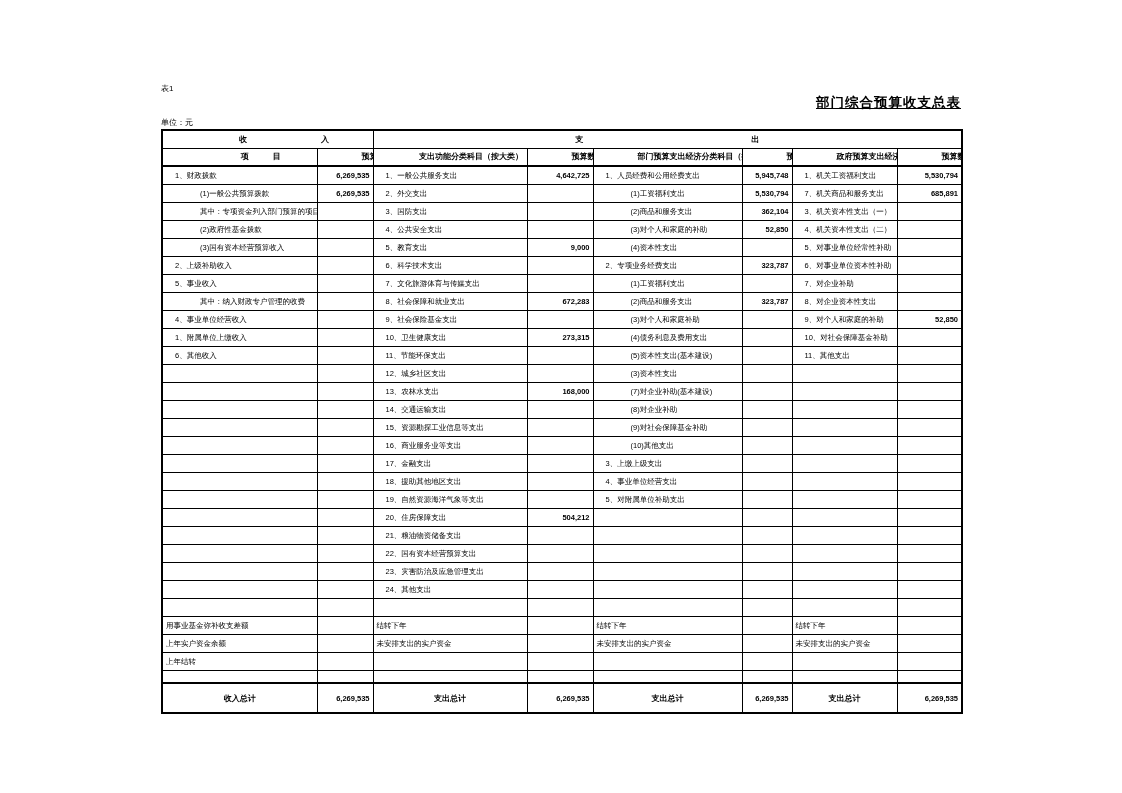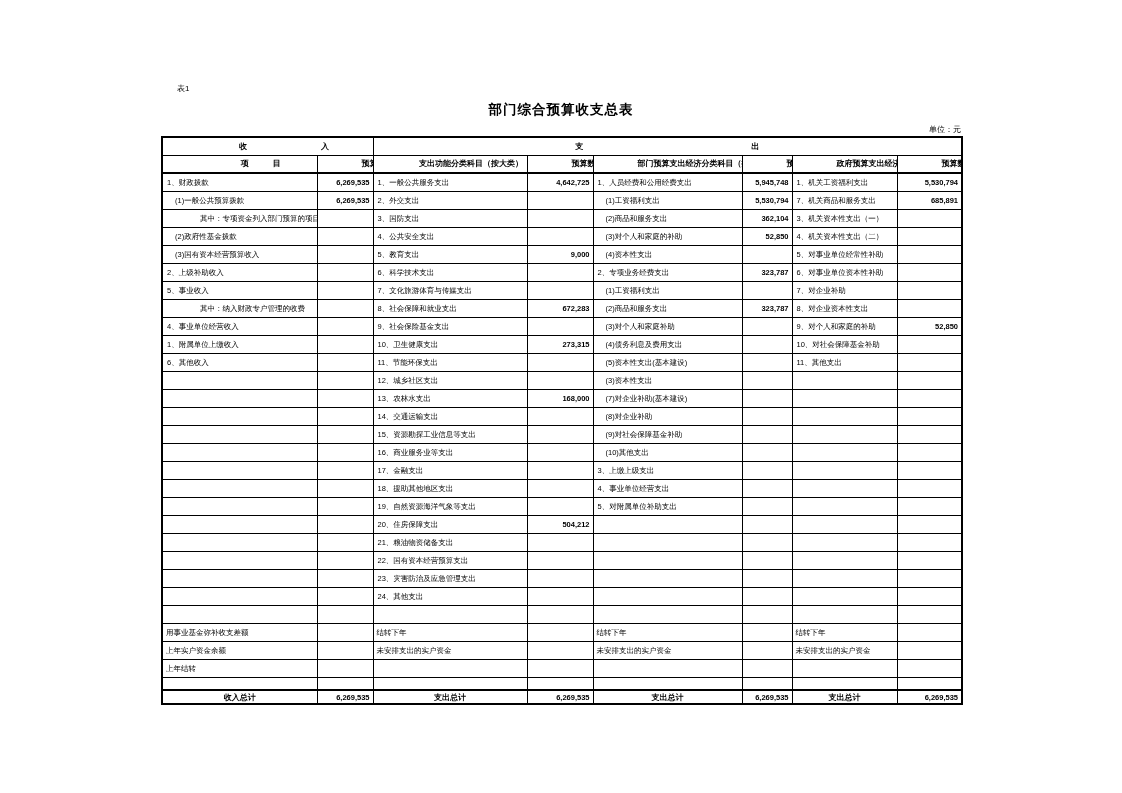--- a/index.html
+++ b/index.html
@@ -2,44 +2,44 @@
 <html><head>
 <meta charset="utf-8">
 <style>
   html,body{margin:0;padding:0;}
   body{
     width:1122px;height:793px;background:#ffffff;position:relative;
     font-family:"Liberation Sans","DejaVu Sans",sans-serif;color:#000;
     overflow:hidden;
   }
   .sheet{position:absolute;left:161px;top:84px;width:800px;}
-  .table-label{font-size:8px;line-height:10px;margin-left:16px;}
-  .page-title{text-align:center;font-size:13.5px;font-weight:bold;letter-spacing:1px;line-height:15px;margin-top:8px;}
-  .unit-note{text-align:right;font-size:8px;line-height:10px;margin-top:8px;margin-bottom:1px;}
+  .table-label{font-size:8px;line-height:10px;}
+  .page-title{text-align:right;font-size:13.5px;font-weight:bold;letter-spacing:1px;line-height:15px;margin-top:1px;text-decoration:underline;}
+  .unit-note{text-align:left;font-size:8px;line-height:10px;margin-top:8px;margin-bottom:1px;}
   table{border-collapse:collapse;table-layout:fixed;width:800px;border:2px solid #000;}
   td{
     border:1px solid #000;height:18px;box-sizing:border-box;
     padding:0 2px;font-size:7.5px;line-height:9px;
     overflow:hidden;white-space:nowrap;vertical-align:middle;
   }
   thead td{text-align:center;font-weight:bold;font-size:8px;}
   tr.hdr2 td{border-bottom:2px solid #000;padding-left:44px;}
   
   .spread-a{letter-spacing:74px;text-indent:74px;}
   .spread-b{letter-spacing:168px;text-indent:168px;}
   .spread-c{letter-spacing:24px;text-indent:24px;}
   .lbl{text-align:left;}
   .ind0{padding-left:3px;}
-  .ind1{padding-left:4px;}
-  .ind2{padding-left:12px;}
+  .ind1{padding-left:12px;}
+  .ind2{padding-left:37px;}
   .ind3{padding-left:37px;}
   .val{text-align:right;font-weight:bold;padding-right:3px;}
   tr.srow-total td{border-top:2px solid #000;border-bottom:2px solid #000;}
   tr.srow-total td.slbl,tr.srow-grand td.slbl{text-align:center;font-weight:bold;font-size:8px;padding:0;}
-  tr.srow-grand td{border-top:2px solid #000;height:14px;}
+  tr.srow-grand td{border-top:2px solid #000;height:30px;}
   tr.srow-plain td.slbl{text-align:left;padding-left:3px;}
   tr.srow-spacer td{height:13px;}
 </style>
 </head>
 <body>
 
 <div class="sheet">
   <div class="table-label">表1</div>
   <div class="page-title">部门综合预算收支总表</div>
   <div class="unit-note">单位：元</div>

